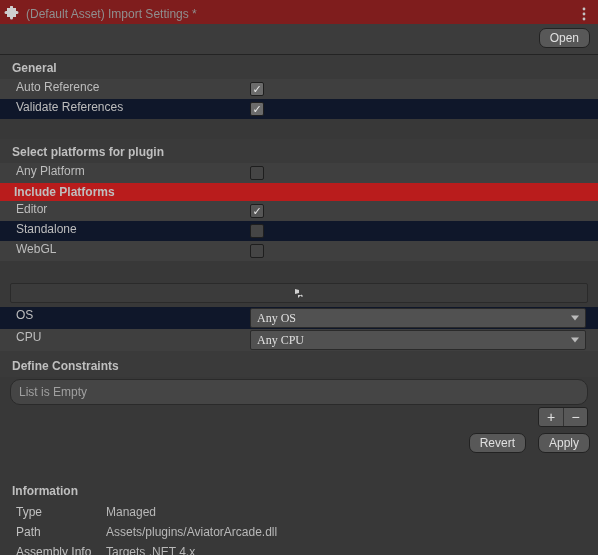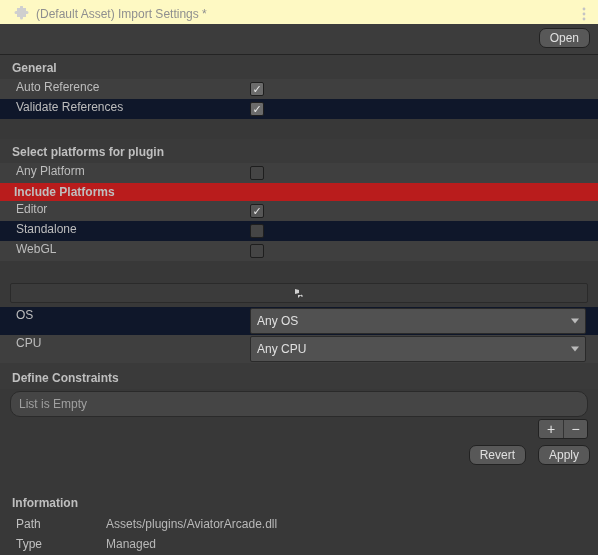--- a/index.html
+++ b/index.html
@@ -11,22 +11,22 @@
     width: 598px;
     height: 555px;
     overflow: hidden;
   }
   .panel { width: 598px; }
 
   
   .header {
     display: flex;
     align-items: center;
-    background: #fef9c3;
-    padding: 4px 6px 0 14px;
+    background: #7f1d1d;
+    padding: 4px 6px 0 4px;
     height: 24px;
   }
   .header .puzzle-icon {
     width: 16px; height: 16px;
     margin-right: 6px;
     display: inline-flex; align-items: center; justify-content: center;
   }
   .header .title { color: #8f8f8f; font-size: 12px; flex: 1; }
   .kebab {
     width: 16px; height: 16px;
@@ -99,27 +99,28 @@
     display: flex; align-items: center; justify-content: center;
     color: #bbb;
   }
   .tabstrip .editor-tab-icon { display:inline-flex; }
 
   .dropdown {
     flex: 1;
     background: #515151;
     border: 1px solid #2a2a2a;
     border-radius: 2px;
-    height: 26px;
+    height: 20px;
     display: flex;
     align-items: center;
     padding: 0 6px;
     position: relative;
     cursor: pointer;
     color: #e0e0e0;
+    font-family: Liberation Serif, serif;
   }
   .dropdown .caret {
     position: absolute; right: 6px; top: 50%; transform: translateY(-50%);
     width: 0; height: 0;
     border-left: 4px solid transparent;
     border-right: 4px solid transparent;
     border-top: 5px solid #bbb;
   }
 
   .list-empty {
@@ -281,26 +282,26 @@
   </div>
 
   <div class="revert-apply-row">
     <button class="btn">Revert</button>
     <button class="btn">Apply</button>
   </div>
 
   <div class="info-block">
     <div class="info-header">Information</div>
     <div class="info-row">
+      <div class="info-label">Type</div>
+      <div class="info-value">Managed</div>
+    </div>
+    <div class="info-row">
       <div class="info-label">Path</div>
       <div class="info-value">Assets/plugins/AviatorArcade.dll</div>
-    </div>
-    <div class="info-row">
-      <div class="info-label">Type</div>
-      <div class="info-value">Managed</div>
     </div>
     <div class="info-row">
       <div class="info-label">Assembly Info</div>
       <div class="info-value">Targets .NET 4.x</div>
     </div>
   </div>
 
 </div>
 
 </body></html>

